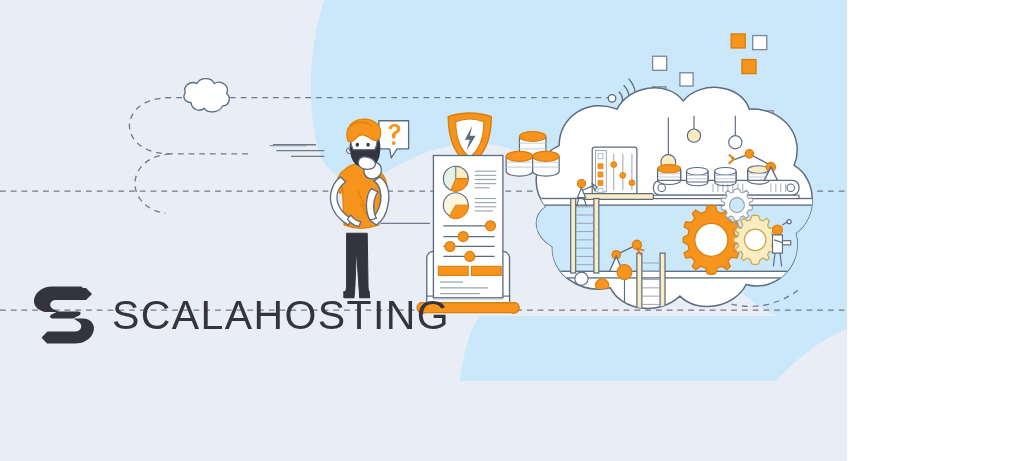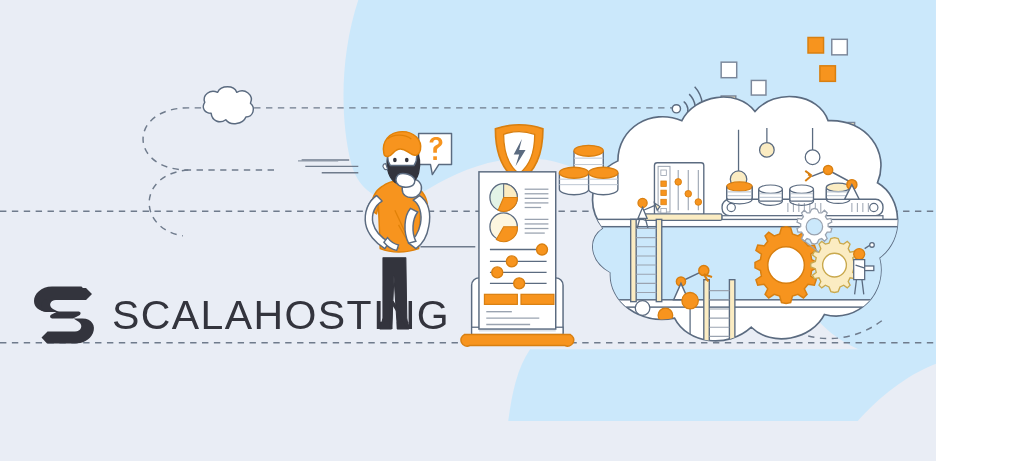--- a/index.html
+++ b/index.html
@@ -3,21 +3,21 @@
 <meta charset="utf-8">
 <style>
   * { box-sizing: border-box; margin: 0; padding: 0; }
   html, body {
     width: 1024px; height: 461px;
     overflow: hidden;
     font-family: "Liberation Sans", sans-serif;
   }
   #stage {
     position: relative;
-    width: 936px; height: 461px;
+    width: 847px; height: 461px;
     background: #e9edf5;
     overflow: hidden;
   }
   #artboard { position: absolute; inset: 0; }
   .brand-wrap {
     position: absolute;
     left: 34px; top: 285px;
     display: flex; align-items: center; gap: 16px;
   }
   .brand-mark { width: 62px; height: 60px; flex: none; }

